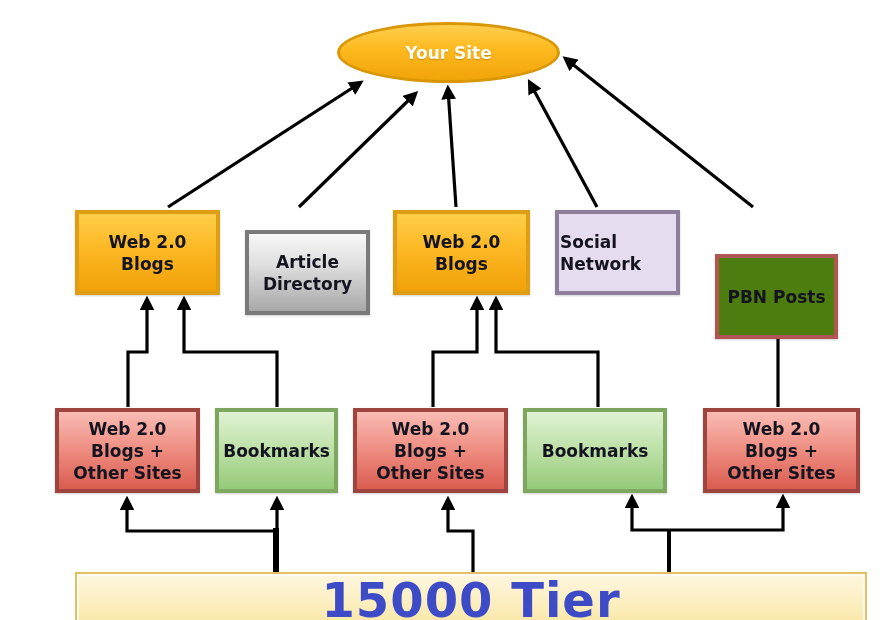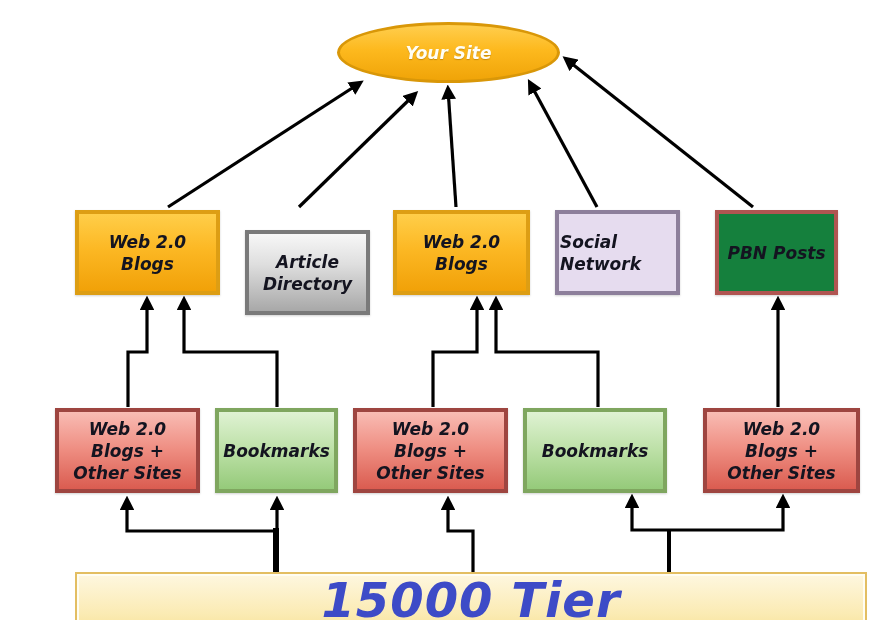--- a/index.html
+++ b/index.html
@@ -4,35 +4,35 @@
 <style>
   html,body{margin:0;padding:0;background:#fff;}
   #stage{
     position:relative;width:892px;height:620px;overflow:hidden;
     background:#ffffff;font-family:"DejaVu Sans","Liberation Sans",sans-serif;
   }
   #arrows{position:absolute;left:0;top:0;z-index:1;}
   .node{
     position:absolute;z-index:2;display:flex;align-items:center;justify-content:center;
     text-align:center;font-weight:bold;color:#141420;font-size:17px;line-height:22px;
-    white-space:pre-line;box-sizing:border-box;font-style:italic;
+    white-space:pre-line;box-sizing:border-box;
   }
   .ellipse{
     left:337px;top:22px;width:223px;height:61px;border-radius:50%;
     background:linear-gradient(180deg,#FFCE4E 0%,#FDB91E 45%,#F0A408 100%);
     border:3px solid #D99708;color:#FFFEF5;font-size:17px;
     text-shadow:0 1px 1px rgba(160,110,0,.55);
   }
   .box{border:4px solid;box-shadow:0 1px 2px rgba(0,0,0,.18);}
   .t1{top:210px;height:85px;}
   .t2{top:408px;height:85px;}
   .orange{background:linear-gradient(180deg,#FFCE49 0%,#FCB824 45%,#F1A108 100%);border-color:#DD9E14;}
   .gray{background:linear-gradient(180deg,#F7F7F7 0%,#DEDEDE 40%,#A8A8A8 100%);border-color:#7A7A7A;margin-top:20px;}
   .lavender{background:#E6DCEF;border-color:#8D7F9B;justify-content:flex-start;text-align:left;padding-left:1px;}
-  .pink{background:#15803d;border-color:#B05551;}
+  .pink{background:#4d7c0f;border-color:#B05551;margin-top:44px;}
   .red{background:linear-gradient(180deg,#F9BCB4 0%,#EE8C80 50%,#DA5C50 100%);border-color:#9E4540;}
   .green{background:linear-gradient(180deg,#DFF2D3 0%,#BCE0A6 50%,#95CA7A 100%);border-color:#7FA65F;}
   .banner{
     left:75px;top:572px;width:792px;height:60px;z-index:2;
     background:linear-gradient(180deg,#FEF7E0 0%,#FBEBB4 70%,#F8E49C 100%);
     border:2px solid #E3BE62;box-shadow:inset 0 0 0 2px #FFFDF2;
     align-items:flex-start;
   }
   .banner-text{
     width:100%;text-align:center;font-size:48px;line-height:52px;

